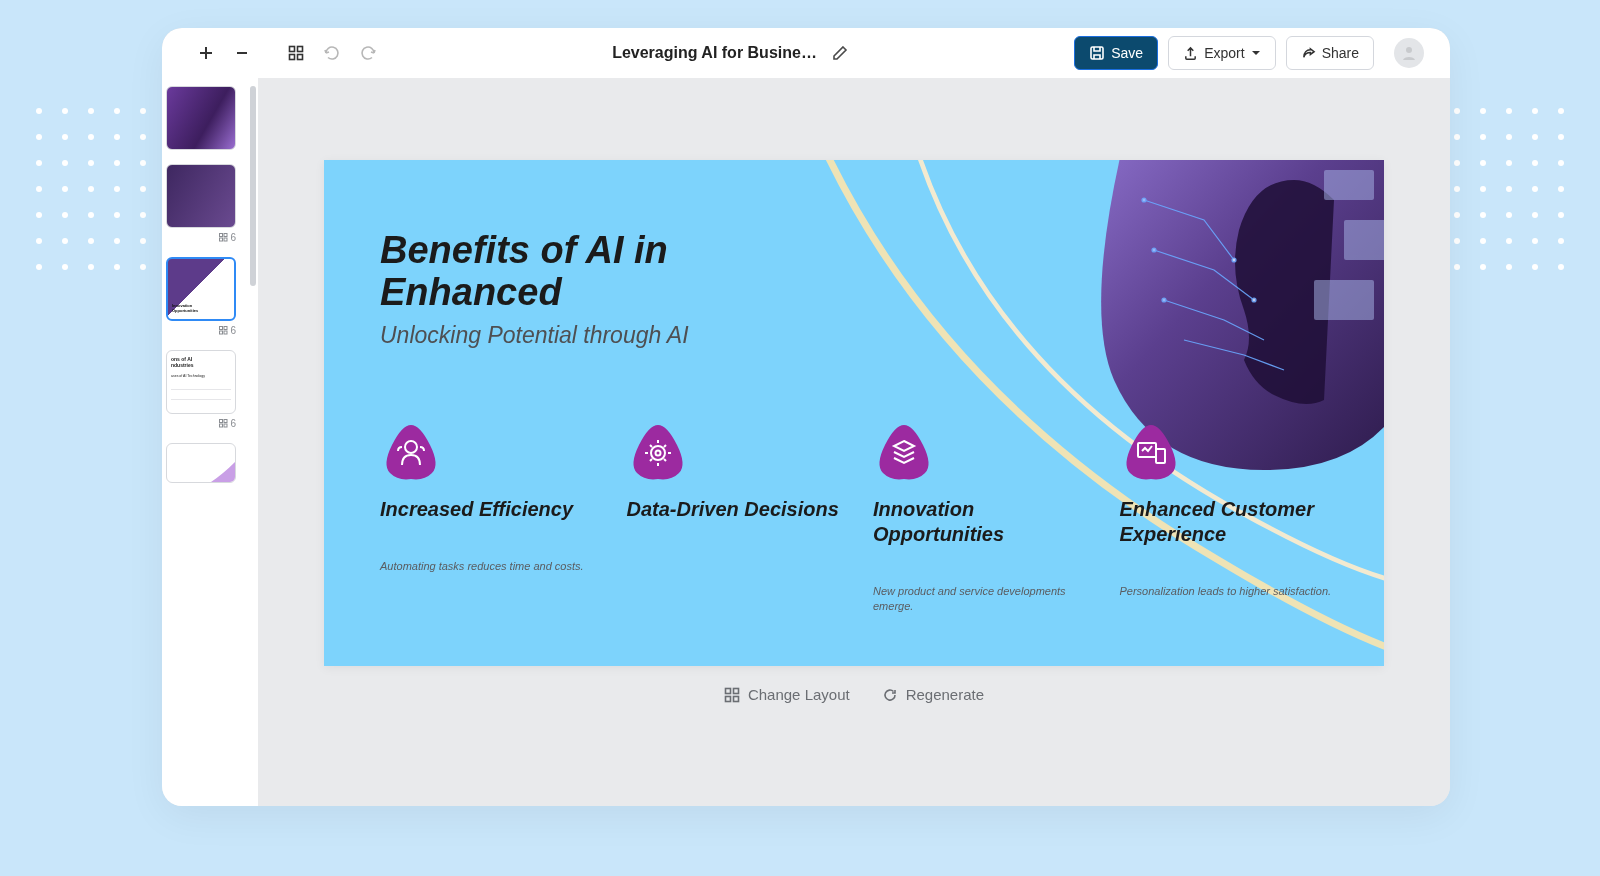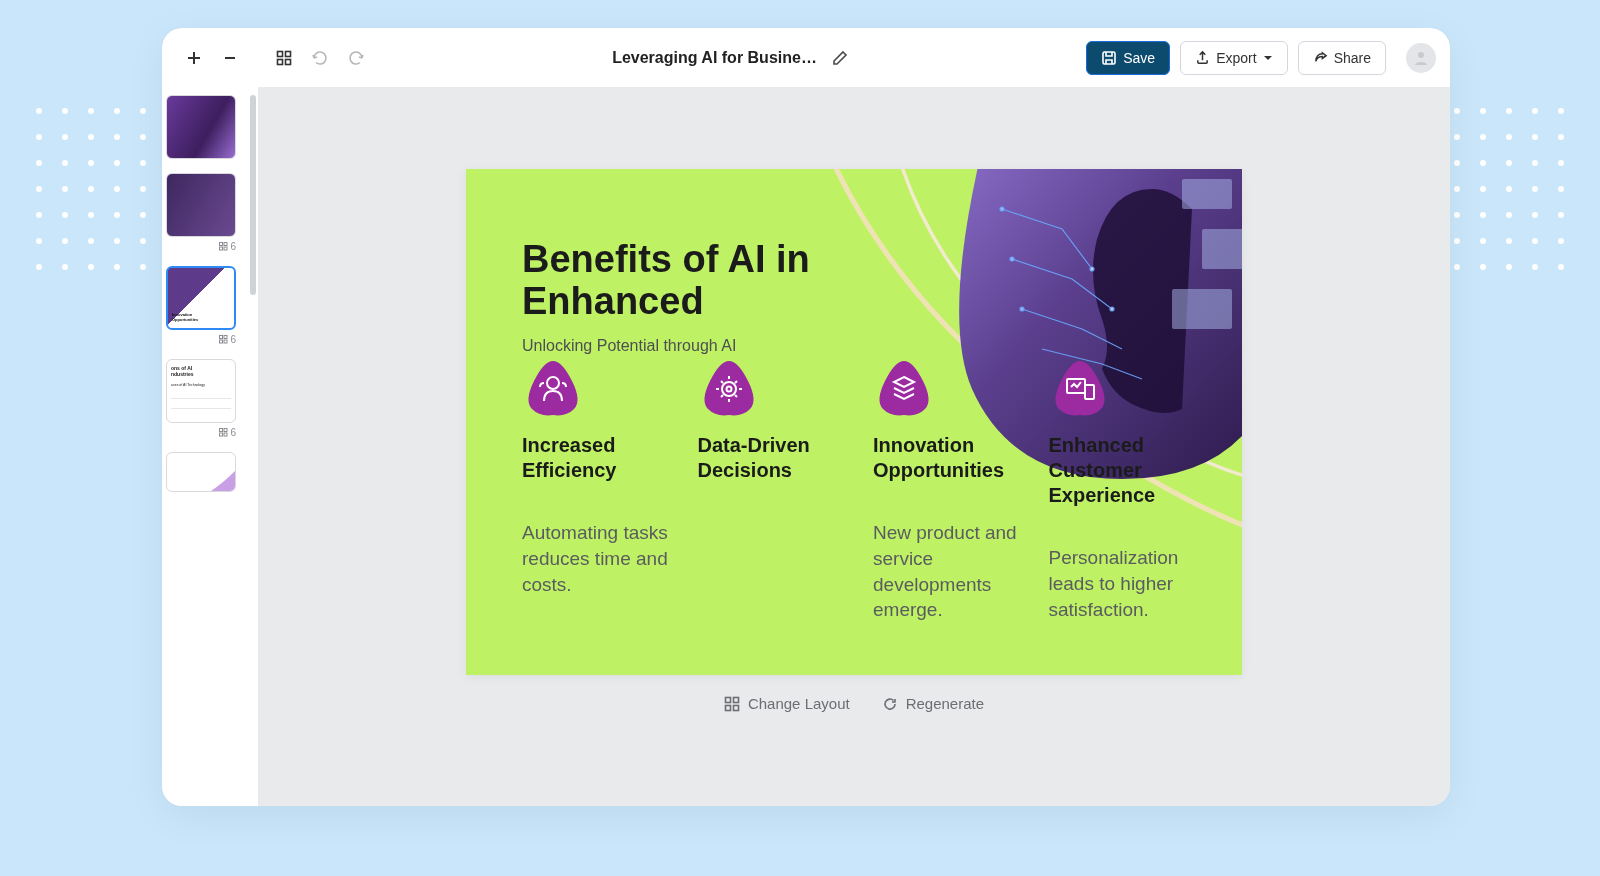--- a/index.html
+++ b/index.html
@@ -27,27 +27,27 @@
   bottom: 70px;
   background: #e9eaec;
   border-radius: 20px;
   box-shadow: 0 10px 40px rgba(0,0,0,0.06);
   display: flex;
   flex-direction: column;
   overflow: hidden;
 }
 
 .toolbar {
-  height: 59px;
+  height: 50px;
   background: #fff;
   border-top-left-radius: 20px;
   border-top-right-radius: 20px;
   display: flex;
   align-items: center;
-  padding: 0 14px;
+  padding: 0 26px;
 }
 .toolbar-left { display: flex; align-items: center; gap: 0; }
 .tb-btn {
   width: 36px; height: 36px;
   display:flex; align-items:center; justify-content:center;
   border-radius: 6px;
   color: #4a4a4a;
   cursor: pointer;
 }
 .toolbar-center {
@@ -155,26 +155,27 @@
 .canvas-area {
   flex:1;
   background:#e9eaec;
   display:flex;
   flex-direction:column;
   align-items:center;
   overflow:auto;
   padding: 82px 24px 24px 24px;
 }
 .slide {
-  width: 776px;
+  width: 1060px;
   height: 506px;
-  background: #bef264;
+  background: #7dd3fc;
   box-shadow: 0 2px 10px rgba(0,0,0,0.06);
   position:relative;
   overflow:hidden;
+  font-style:italic;
 }
 .slide-hero {
   position:absolute;
   right: -20px; top:-20px;
   width: 400px; height: 360px;
 }
 .slide-hero svg { width:100%; height:100%; }
 .swoop {
   position:absolute; inset:0;
   pointer-events:none;
@@ -184,22 +185,22 @@
   left: 56px; top: 70px;
   width: 420px;
 }
 .slide-title h1 {
   font-size: 38px;
   font-weight: 700;
   color: #1b1b1b;
   line-height:1.1;
 }
 .slide-title .subtitle {
-  margin-top: 14px;
-  font-size: 16px;
+  margin-top: 8px;
+  font-size: 23px;
   color: #4e4f52;
 }
 .features {
   position:absolute;
   left: 56px; right: 40px;
   bottom: 52px;
   display:grid;
   grid-template-columns: repeat(4, 1fr);
   gap: 22px;
 }
@@ -208,21 +209,21 @@
   margin-bottom: 14px;
 }
 .feature h3 {
   font-size: 20px;
   font-weight: 700;
   color: #1b1b1b;
   line-height:1.25;
   margin-bottom: 4px;
 }
 .feature p {
-  font-size: 19px;
+  font-size: 11px;
   color: #5a5c60;
   line-height:1.35;
   margin-top:37px;
 }
 .slide-actions {
   margin-top: 20px;
   display:flex;
   gap: 32px;
 }
 .slide-action {

